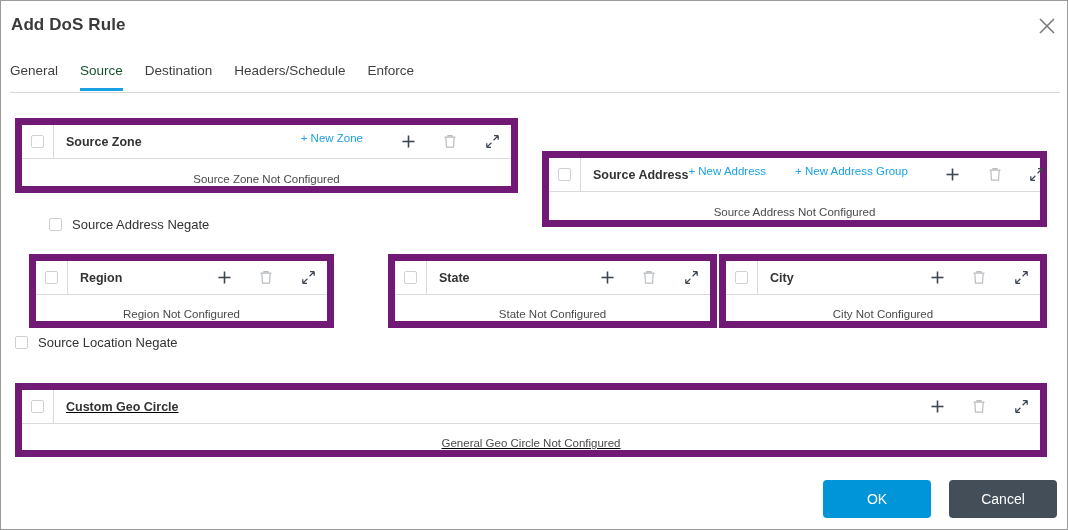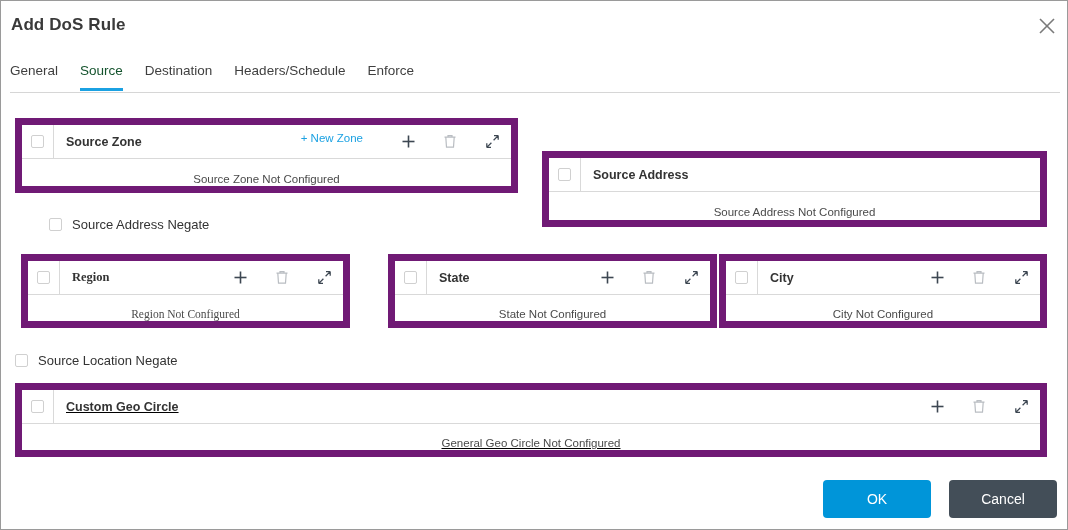--- a/index.html
+++ b/index.html
@@ -246,30 +246,51 @@
     </div>
     <div class="panel-body" style="height:39px;">Source Zone Not Configured</div>
   </div>
 
   <div class="panel" style="left:541px; top:120px; width:505px; height:76px;margin-top:30px;">
     <div class="panel-head">
       <div class="panel-cb-cell">
         <span class="cb"></span>
       </div>
       <div class="panel-title">Source Address</div>
+      <div class="panel-actions">
+        <span class="newlink">+ New Address</span>
+        <span class="newlink">+ New Address Group</span>
+        <span class="act-icon">
+          <svg width="15" height="15" viewBox="0 0 15 15">
+            <line x1="7.5" y1="1.5" x2="7.5" y2="13.5" stroke="#3d4752" stroke-width="1.6"></line>
+            <line x1="1.5" y1="7.5" x2="13.5" y2="7.5" stroke="#3d4752" stroke-width="1.6"></line>
+          </svg>
+        </span>
+        <span class="act-icon">
+          <svg width="14" height="15" viewBox="0 0 14 15">
+            <path d="M1.5 3.2h11M5 3.2V1.6h4v1.6M2.8 3.2l.7 10h7l.7-10" fill="none" stroke="#b9bdc2" stroke-width="1.2"></path>
+          </svg>
+        </span>
+        <span class="act-icon">
+          <svg width="15" height="15" viewBox="0 0 15 15">
+            <path d="M13.2 1.6h-4.2M13.2 1.6v4.2M13.2 1.6L8.6 6.2" fill="none" stroke="#3d4752" stroke-width="1.25"></path>
+            <path d="M1.8 13.4h4.2M1.8 13.4V9.2M1.8 13.4l4.6-4.6" fill="none" stroke="#3d4752" stroke-width="1.25"></path>
+          </svg>
+        </span>
+      </div>
     </div>
     <div class="panel-body" style="height:40px;">Source Address Not Configured</div>
   </div>
 
   <div class="negate-row" style="left:14px; top:216px;margin-left:34px;">
     <span class="cb"></span>
     <span class="negate-label">Source Address Negate</span>
   </div>
 
-  <div class="panel" style="left:20px; top:253px; width:329px; height:74px;font-family:Liberation Serif, serif;">
+  <div class="panel" style="left:28px; top:253px; width:305px; height:74px;">
     <div class="panel-head">
       <div class="panel-cb-cell">
         <span class="cb"></span>
       </div>
       <div class="panel-title">Region</div>
       <div class="panel-actions">
         <span class="act-icon">
           <svg width="15" height="15" viewBox="0 0 15 15">
             <line x1="7.5" y1="1.5" x2="7.5" y2="13.5" stroke="#3d4752" stroke-width="1.6"></line>
             <line x1="1.5" y1="7.5" x2="13.5" y2="7.5" stroke="#3d4752" stroke-width="1.6"></line>
@@ -342,21 +363,21 @@
           <svg width="15" height="15" viewBox="0 0 15 15">
             <path d="M13.2 1.6h-4.2M13.2 1.6v4.2M13.2 1.6L8.6 6.2" fill="none" stroke="#3d4752" stroke-width="1.25"></path>
             <path d="M1.8 13.4h4.2M1.8 13.4V9.2M1.8 13.4l4.6-4.6" fill="none" stroke="#3d4752" stroke-width="1.25"></path>
           </svg>
         </span>
       </div>
     </div>
     <div class="panel-body" style="height:38px;">City Not Configured</div>
   </div>
 
-  <div class="negate-row" style="left:14px; top:352px;">
+  <div class="negate-row" style="left:14px; top:334px;">
     <span class="cb"></span>
     <span class="negate-label">Source Location Negate</span>
   </div>
 
   <div class="panel" style="left:14px; top:382px; width:1032px; height:74px;text-decoration:underline;">
     <div class="panel-head">
       <div class="panel-cb-cell">
         <span class="cb"></span>
       </div>
       <div class="panel-title">Custom Geo Circle</div>

